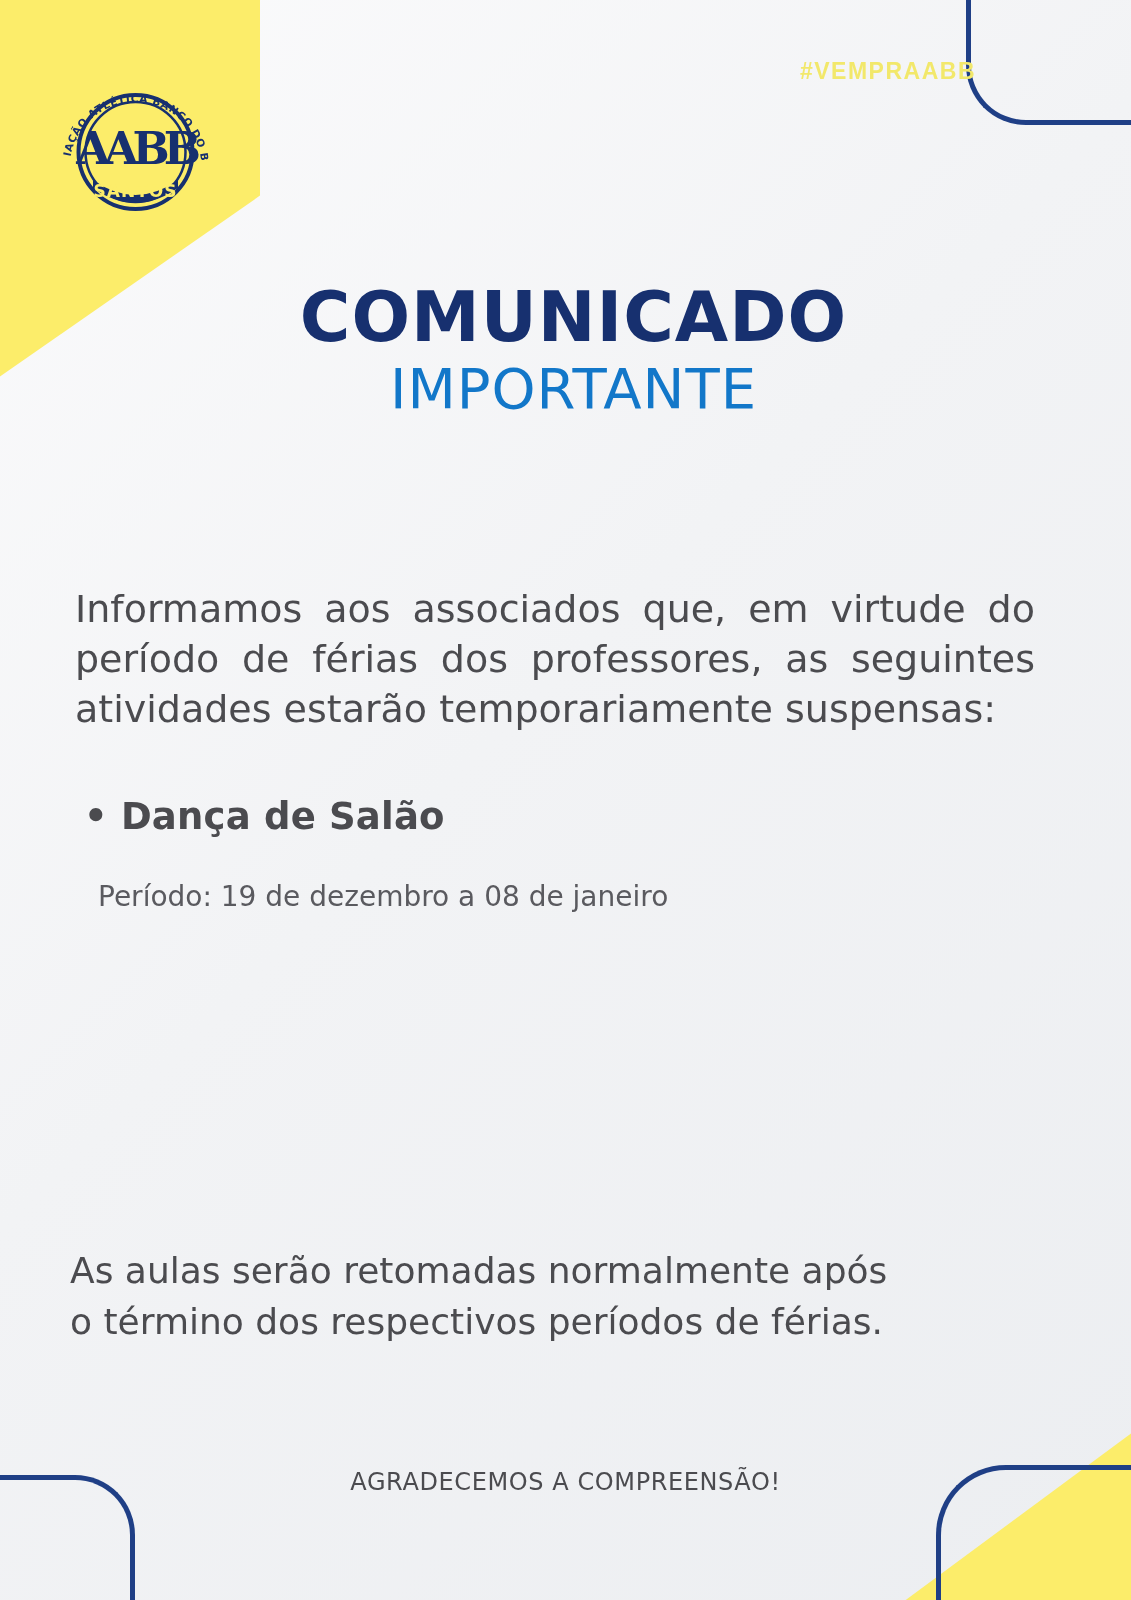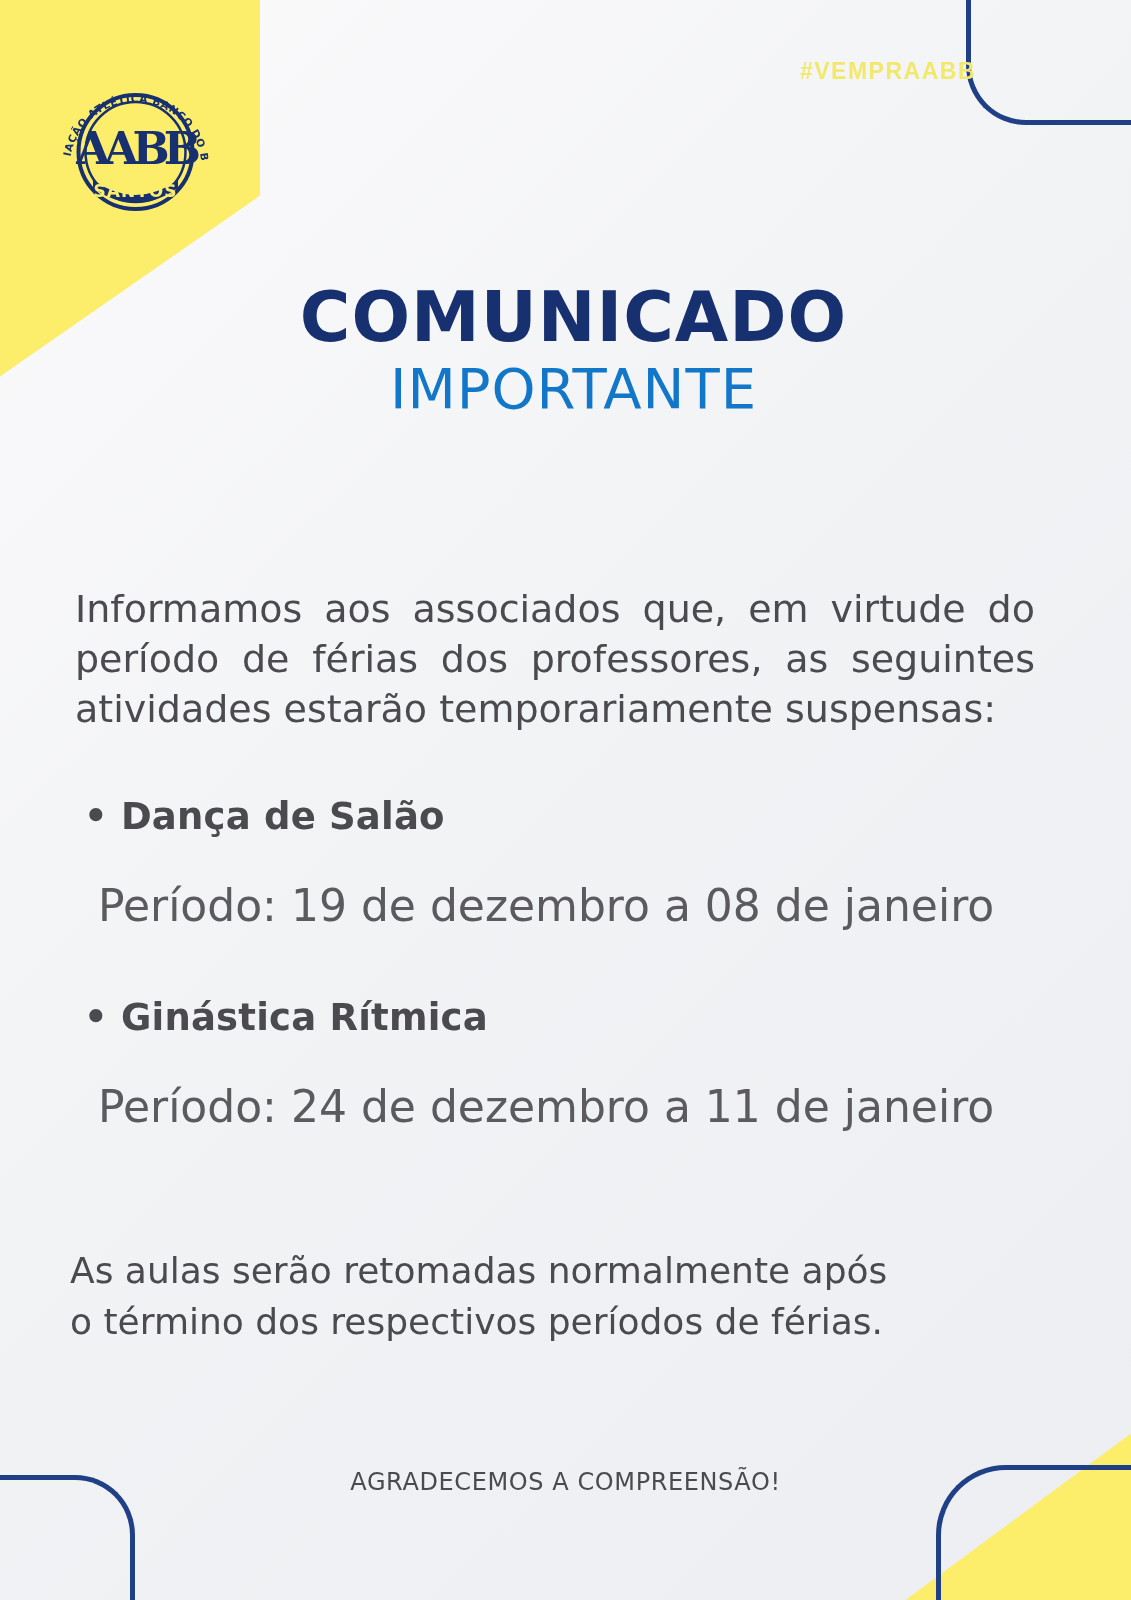--- a/index.html
+++ b/index.html
@@ -147,21 +147,21 @@
     width: 990px;
     margin-left: 12px;
   }
   .item-title {
     font-size: 37px;
     font-weight: bold;
     color: #4b4b4f;
     letter-spacing: 0.2px;
   }
   .item-period {
-    font-size: 44px;
+    font-size: 28px;
     color: #5a5a5f;
     margin-top: 42px;
     padding-left: 14px;
   }
   #item-1 { top: 795px; }
   #item-2 { top: 996px; }
 
   .closing {
     position: absolute;
     top: 1245px;
@@ -223,27 +223,20 @@
   <div class="intro">Informamos aos associados que, em virtude do período de férias dos professores, as seguintes atividades estarão temporariamente suspensas:</div>
 
   <div class="item" id="item-1">
     <div class="item-title">
       <span>•</span>
       <span>Dança de Salão</span>
     </div>
     <div class="item-period">Período: 19 de dezembro a 08 de janeiro</div>
   </div>
 
-  <div class="item" id="item-2">
-    <div class="item-title">
-      <span>•</span>
-      <span>Ginástica Rítmica</span>
-    </div>
-    <div class="item-period">Período: 24 de dezembro a 11 de janeiro</div>
-  </div>
 
   <div class="closing">
     <div>As aulas serão retomadas normalmente após</div>
     <div>o término dos respectivos períodos de férias.</div>
   </div>
 
   <div class="thanks">AGRADECEMOS A COMPREENSÃO!</div>
 
 </div>
 

